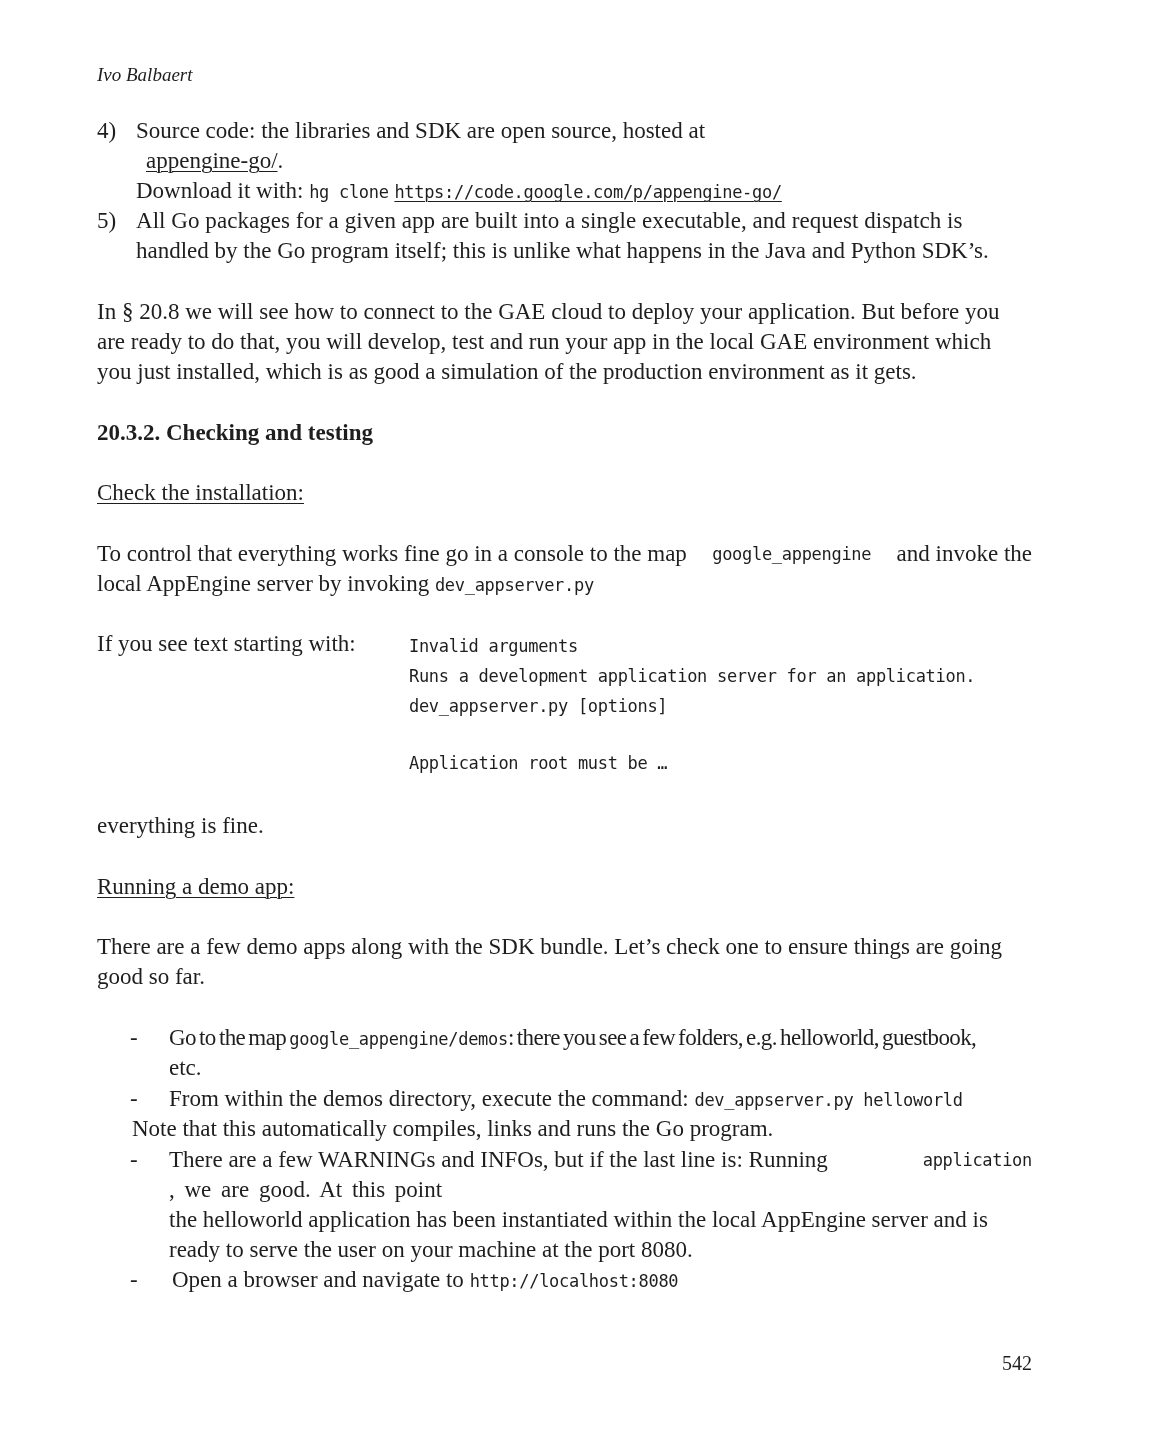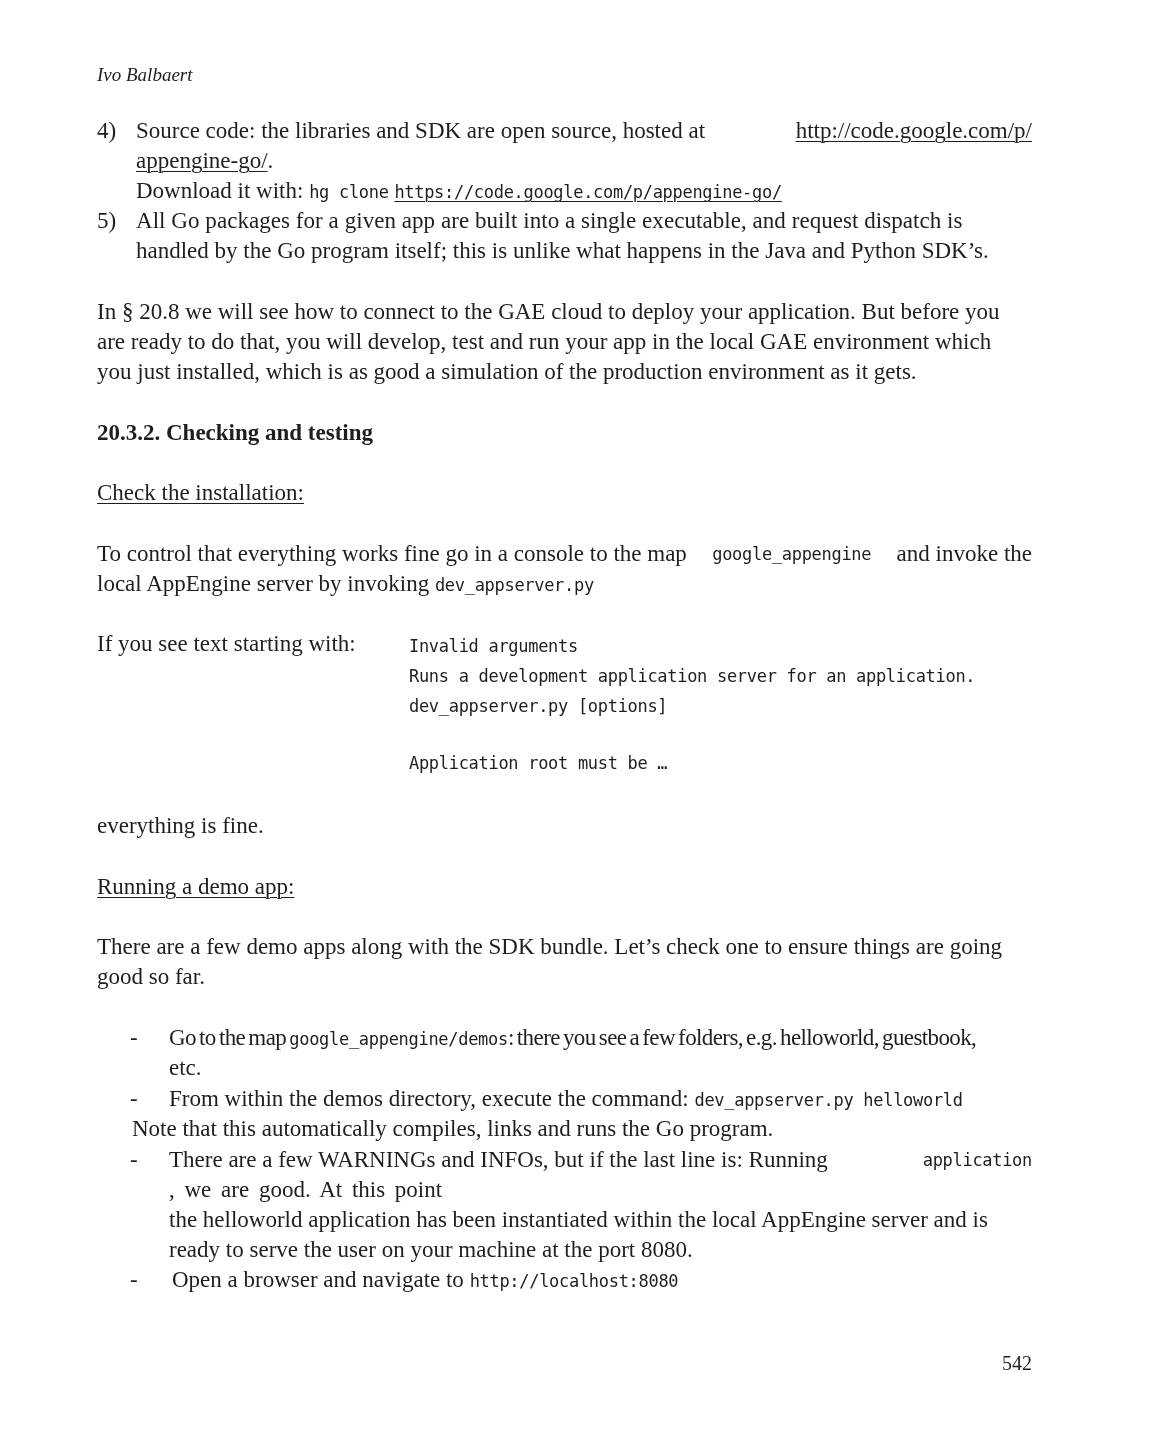--- a/index.html
+++ b/index.html
@@ -24,24 +24,23 @@
 <div class="page">
 
   <div class="header">Ivo Balbaert</div>
 
   <div class="line" style="top:116px;">
     <span>4)</span>
   </div>
   <div class="line" style="top:116px; left:39px;">
     <div class="just" style="width:896px;">
       <span>Source code: the libraries and SDK are open source, hosted at</span>
-      <span class="u">http://code.google.com/p/</span>
     </div>
   </div>
-  <div class="line" style="top:146px; left:39px;">
+  <div class="line" style="top:146px; left:49px;">
     <span class="u">appengine-go/</span><span>.</span>
   </div>
   <div class="line" style="top:176px; left:39px;">
     <span>Download it with:</span>
     <span class="mono">hg clone</span>
     <span class="mono u">https://code.google.com/p/appengine-go/</span>
   </div>
 
   <div class="line" style="top:206px;">
     <span>5)</span>

